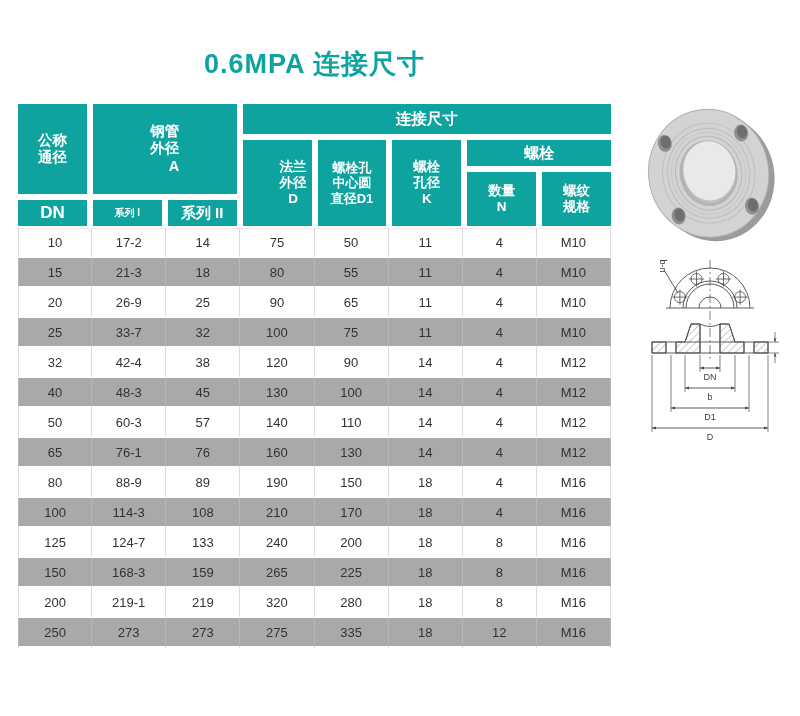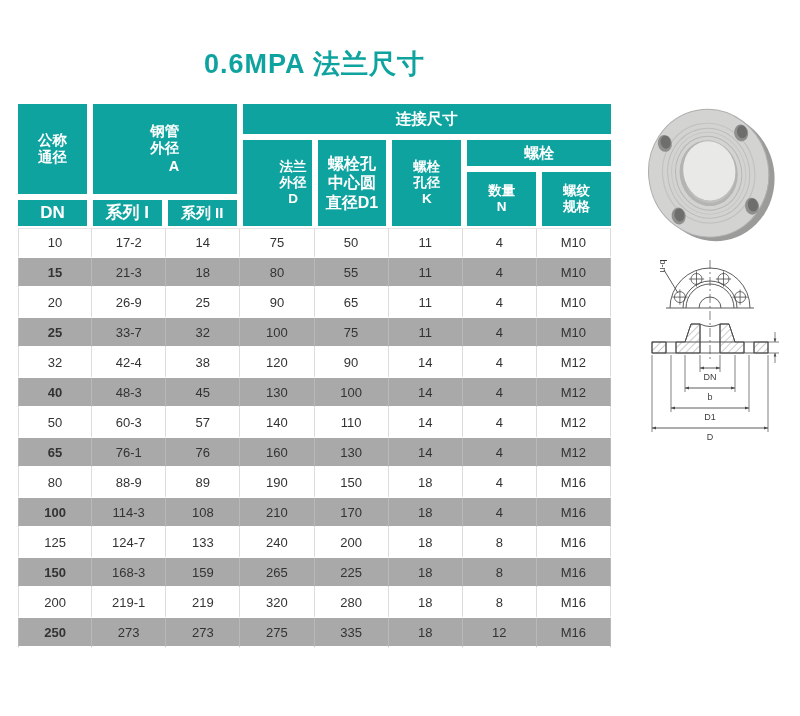--- a/index.html
+++ b/index.html
@@ -32,55 +32,55 @@
   .hcell{
     background:var(--teal);color:#fff;
     display:flex;align-items:center;justify-content:center;
     text-align:center;font-weight:bold;
     white-space:pre-line;line-height:1.2;font-size:14.5px;
   }
   .c-nominal{grid-area:1/1/4/2;}
   .c-pipe{grid-area:1/2/4/4;text-align:right;}
   .c-conn{grid-area:1/4/2/9;font-size:15.5px;}
   .c-d{grid-area:2/4/5/5;font-size:13.5px;padding-left:32px;}
-  .c-d1{grid-area:2/5/5/6;font-size:16px;}
+  .c-d1{grid-area:2/5/5/6;font-size:13px;}
   .c-k{grid-area:2/6/5/7;font-size:13.5px;}
   .c-bolts{grid-area:2/7/3/9;font-size:15px;}
   .c-n{grid-area:3/7/5/8;font-size:13.5px;}
   .c-thread{grid-area:3/8/5/9;font-size:13.5px;}
   .c-dn{grid-area:4/1/5/2;font-size:17px;}
-  .c-s1{grid-area:4/2/5/3;font-size:17px;}
+  .c-s1{grid-area:4/2/5/3;font-size:10px;}
   .c-s2{grid-area:4/3/5/4;font-size:15px;}
   
   .body-table{
     position:absolute;left:18px;top:228px;width:593px;
     border-collapse:separate;border-spacing:0;table-layout:fixed;
   }
   .body-table td{
     height:30px;text-align:center;vertical-align:middle;
     font-size:13px;color:#333;
     border-right:1px solid #dcdcdc;
     border-bottom:2px solid #fff;
   }
   .body-table td:first-child{border-left:1px solid #dcdcdc;}
   .body-table tr:first-child td{border-top:1px solid #e6e6e6;}
   .body-table tr{background:#fff;}
   .body-table tr.striped{background:var(--stripe);}
   .body-table tr.striped td{border-right-color:#b8b8b8;}
-  .body-table tr.striped td:first-child{border-left-color:#b8b8b8;font-weight:bold;}
+  .body-table tr.striped td:first-child{border-left-color:#b8b8b8;}
   
   .figure-photo{position:absolute;left:638px;top:100px;}
   .figure-drawing{position:absolute;left:636px;top:246px;}
 </style>
 </head>
 <body>
 
 <div class="page">
 
-  <div class="page-title">0.6MPA 法兰尺寸</div>
+  <div class="page-title">0.6MPA 连接尺寸</div>
 
   <div class="header-grid">
     <div class="hcell c-nominal">公称
 通径</div>
     <div class="hcell c-pipe">钢管
 外径
 A</div>
     <div class="hcell c-conn">连接尺寸</div>
     <div class="hcell c-d">法兰
 外径

